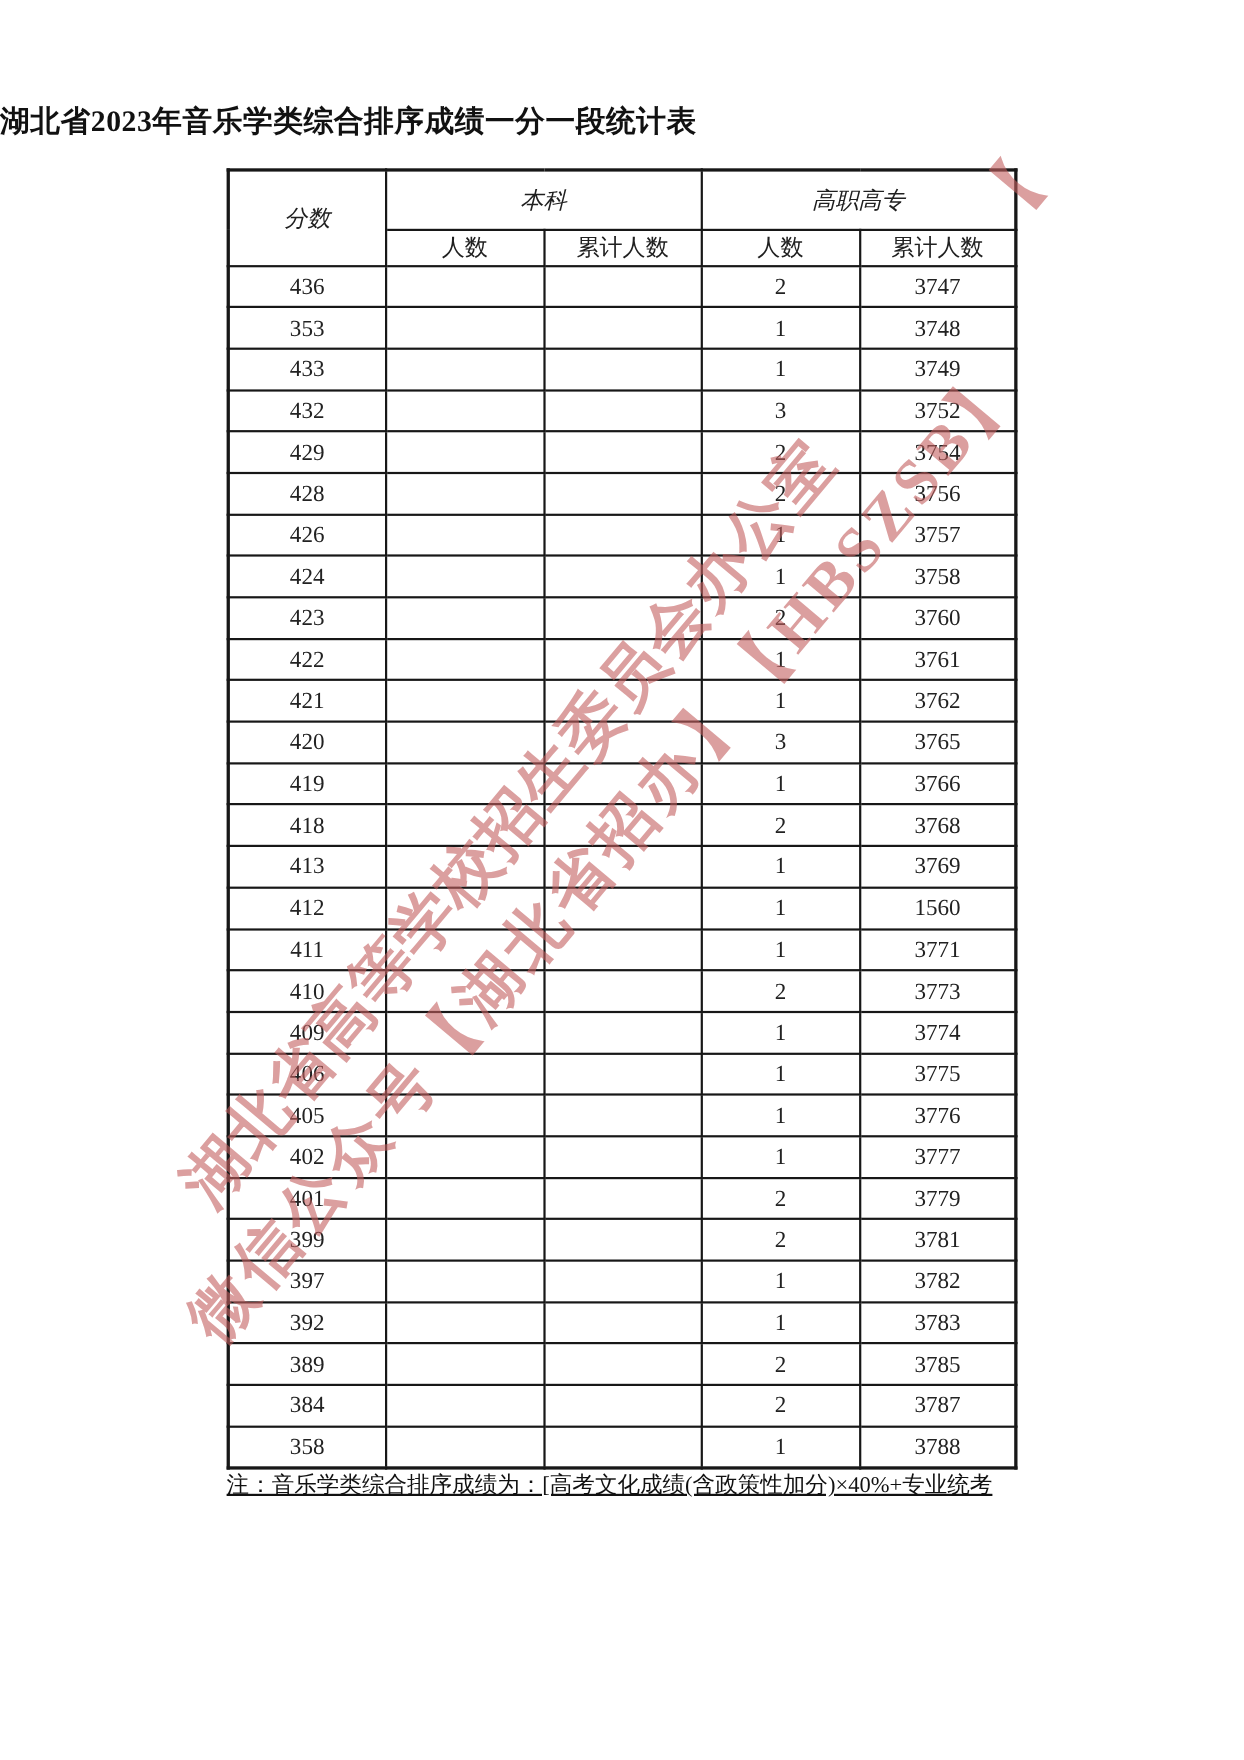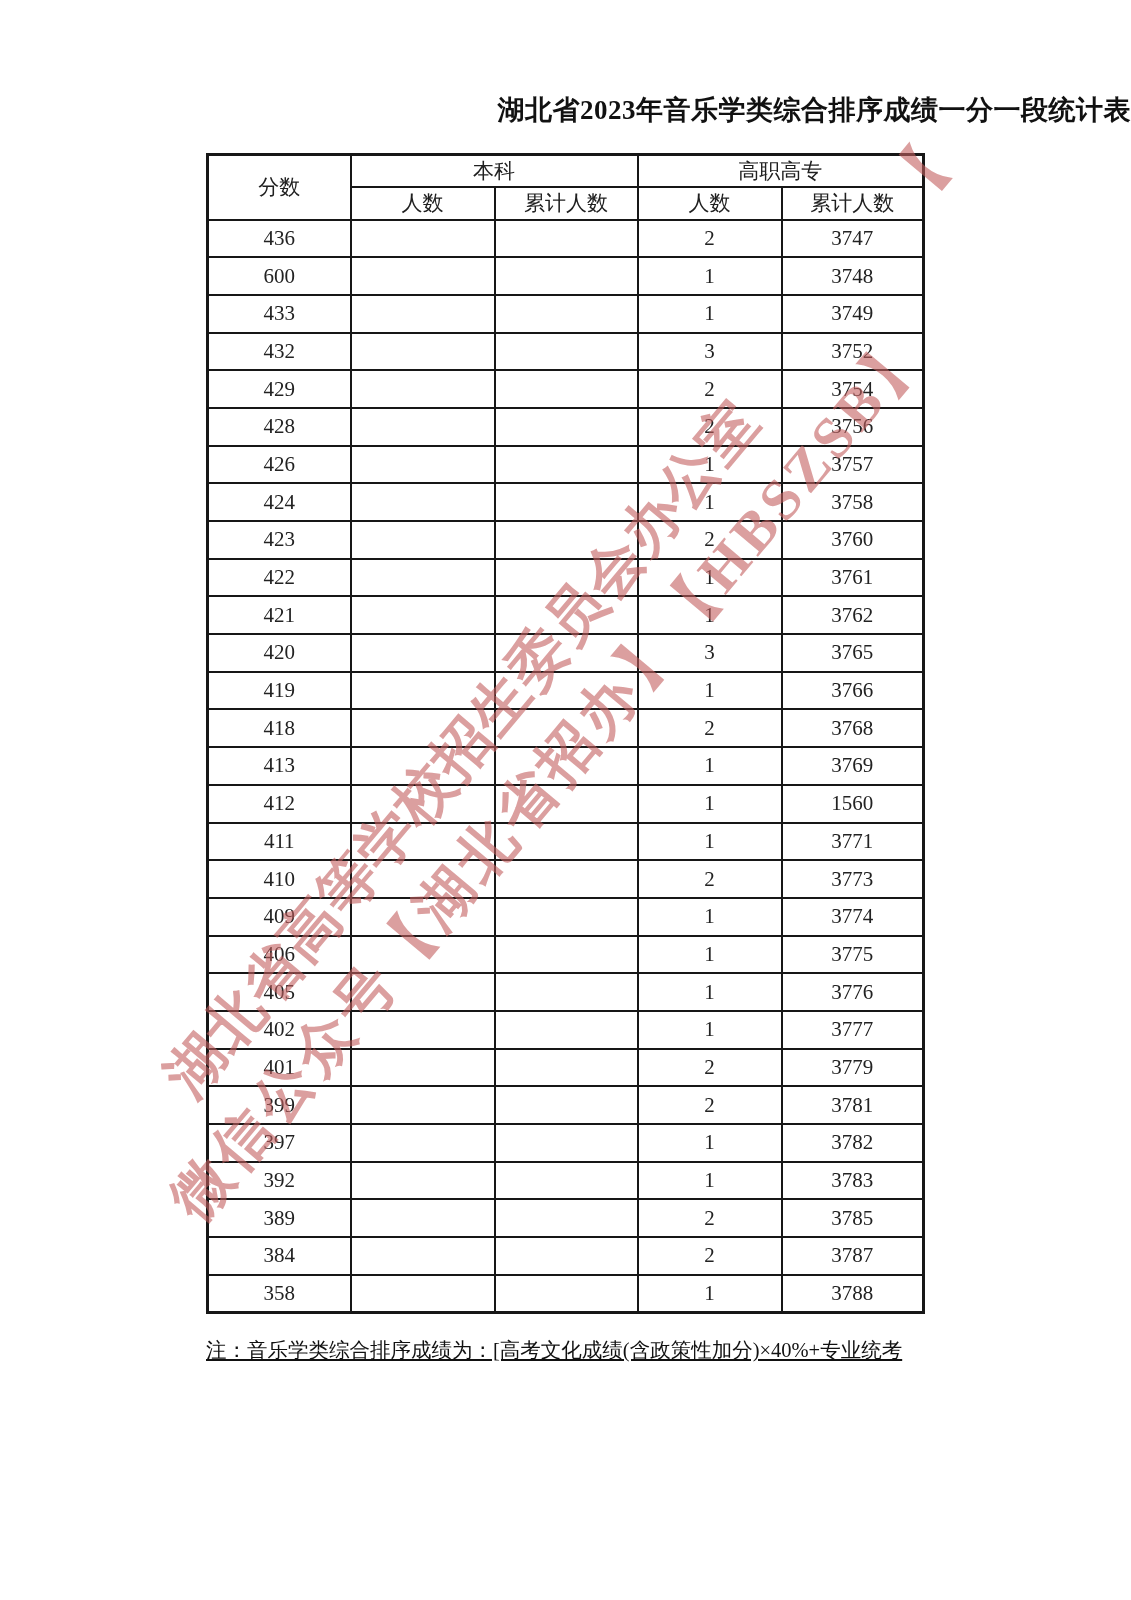--- a/index.html
+++ b/index.html
@@ -14,21 +14,21 @@
     background: #ffffff;
     overflow: hidden;
     font-family: "Liberation Serif", "DejaVu Serif", serif;
     color: #1c1c1c;
   }
   .doc-title {
     position: absolute;
     top: 92px;
     left: 0;
     width: 100%;
-    text-align: right;
+    text-align: left;
     font-size: 27px;
     font-weight: bold;
     letter-spacing: 0.5px;
     color: #111;
   }
   table.score-table {
     position: absolute;
     left: 206px;
     top: 153px;
     width: 716px;
@@ -38,21 +38,21 @@
   }
   table.score-table th,
   table.score-table td {
     border: 2px solid #171717;
     text-align: center;
     vertical-align: middle;
     font-weight: normal;
     padding: 0;
     overflow: hidden;
   }
-  thead tr.hrow1 { height: 32px; }
+  thead tr.hrow1 { height: 54px; font-style: italic; }
   thead tr.hrow2 { height: 33px; }
   thead th { font-size: 21px; color: #202020; }
   tbody tr { height: 37.7px; margin-top: 48px; }
   tbody td { font-size: 21px; color: #222; }
   .note {
     position: absolute;
     left: 206px;
     top: 1333px;
     width: 724px;
     font-size: 20.5px;
@@ -127,21 +127,21 @@
     </thead>
     <tbody>
         <tr>
           <td>436</td>
           <td></td>
           <td></td>
           <td>2</td>
           <td>3747</td>
         </tr>
         <tr>
-          <td>600</td>
+          <td>353</td>
           <td></td>
           <td></td>
           <td>1</td>
           <td>3748</td>
         </tr>
         <tr>
           <td>433</td>
           <td></td>
           <td></td>
           <td>1</td>

